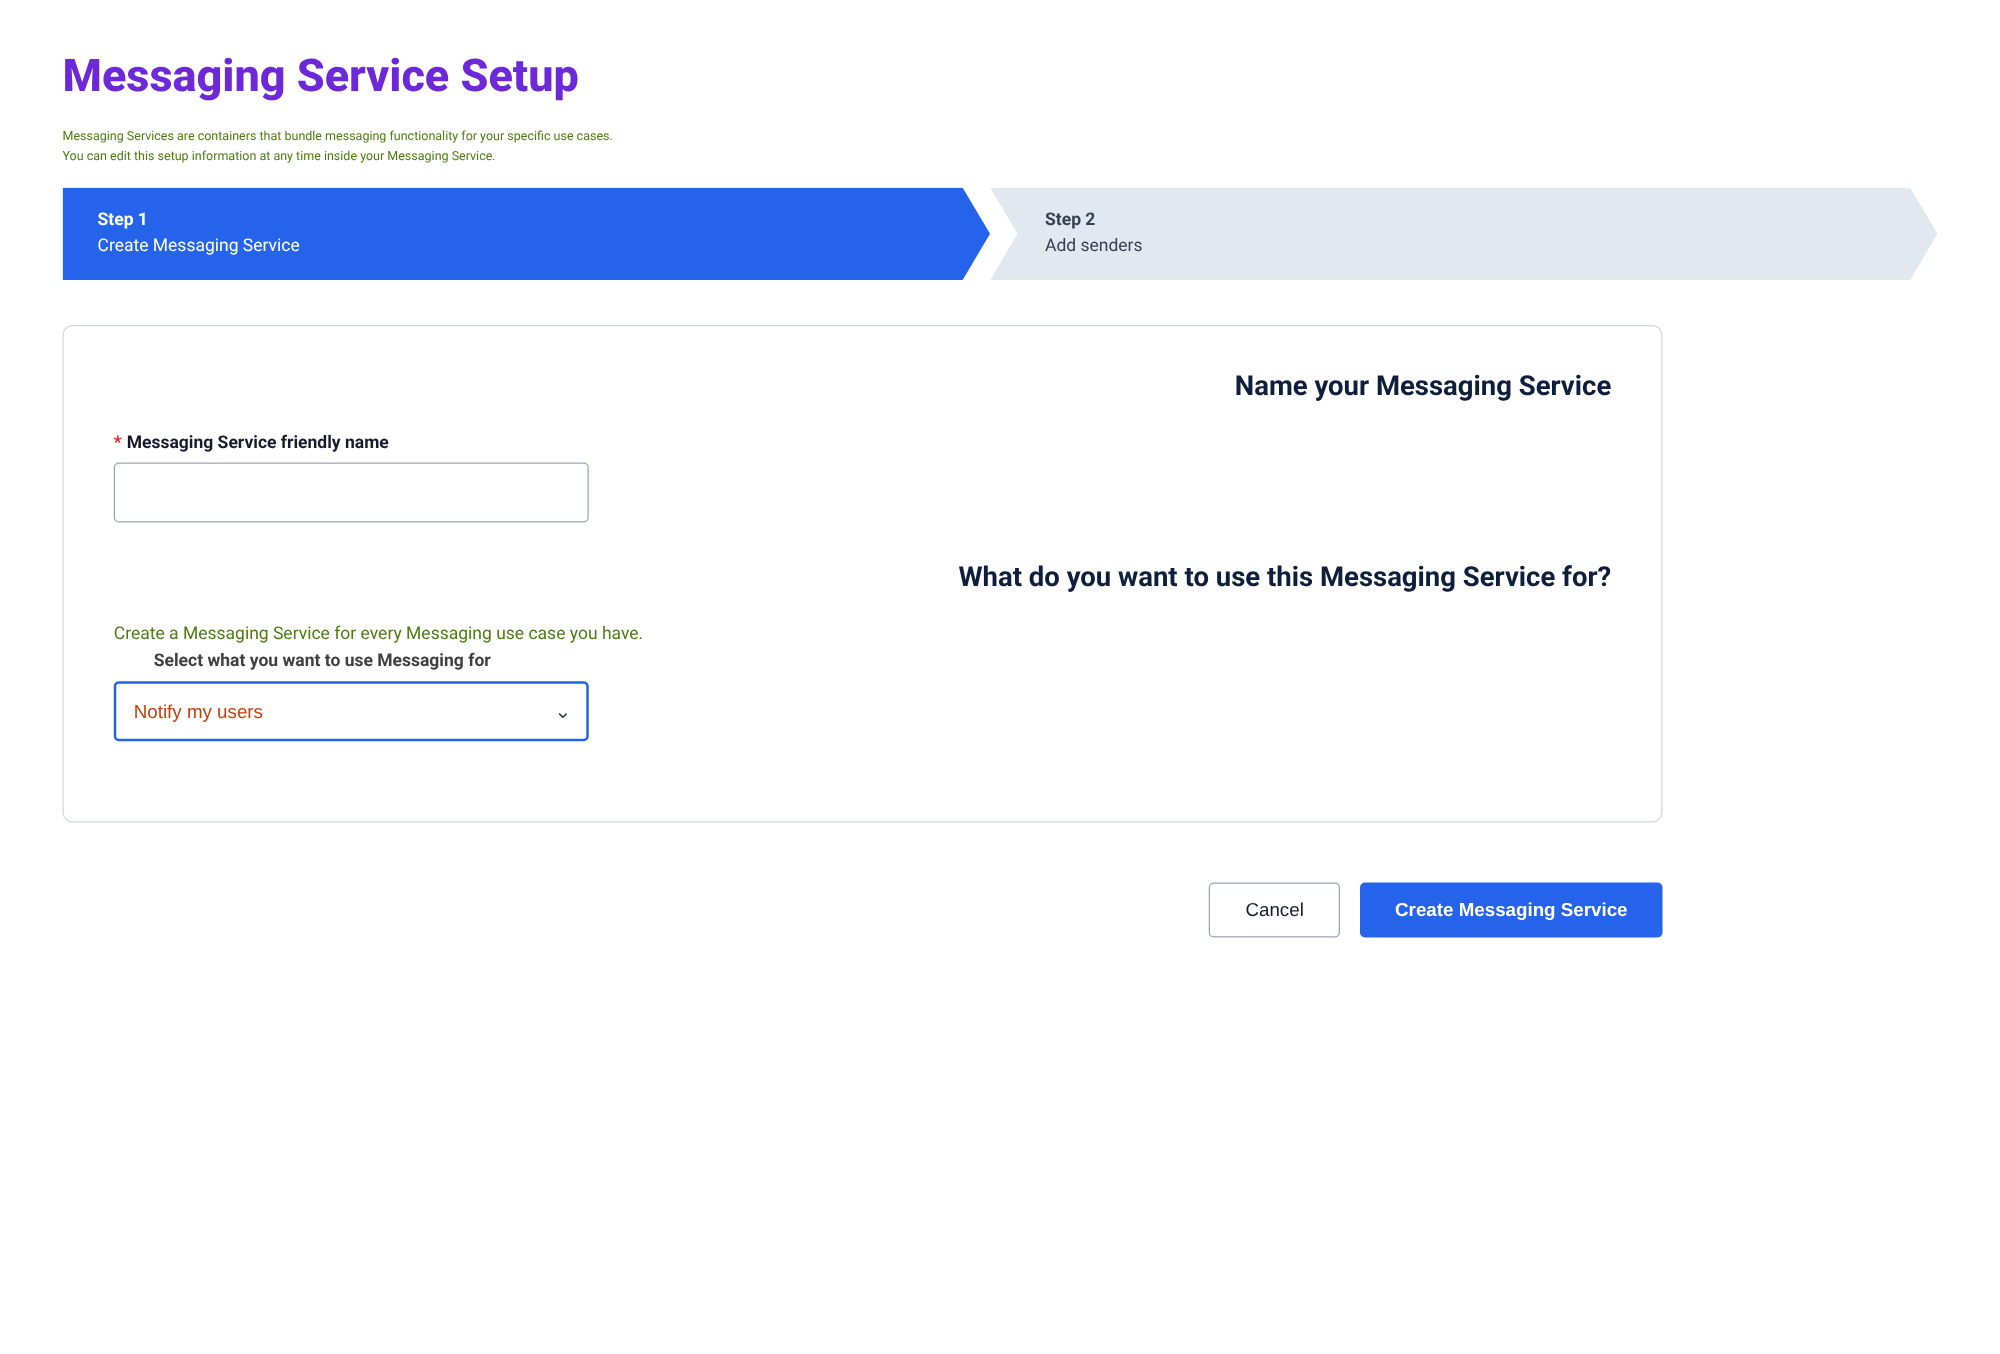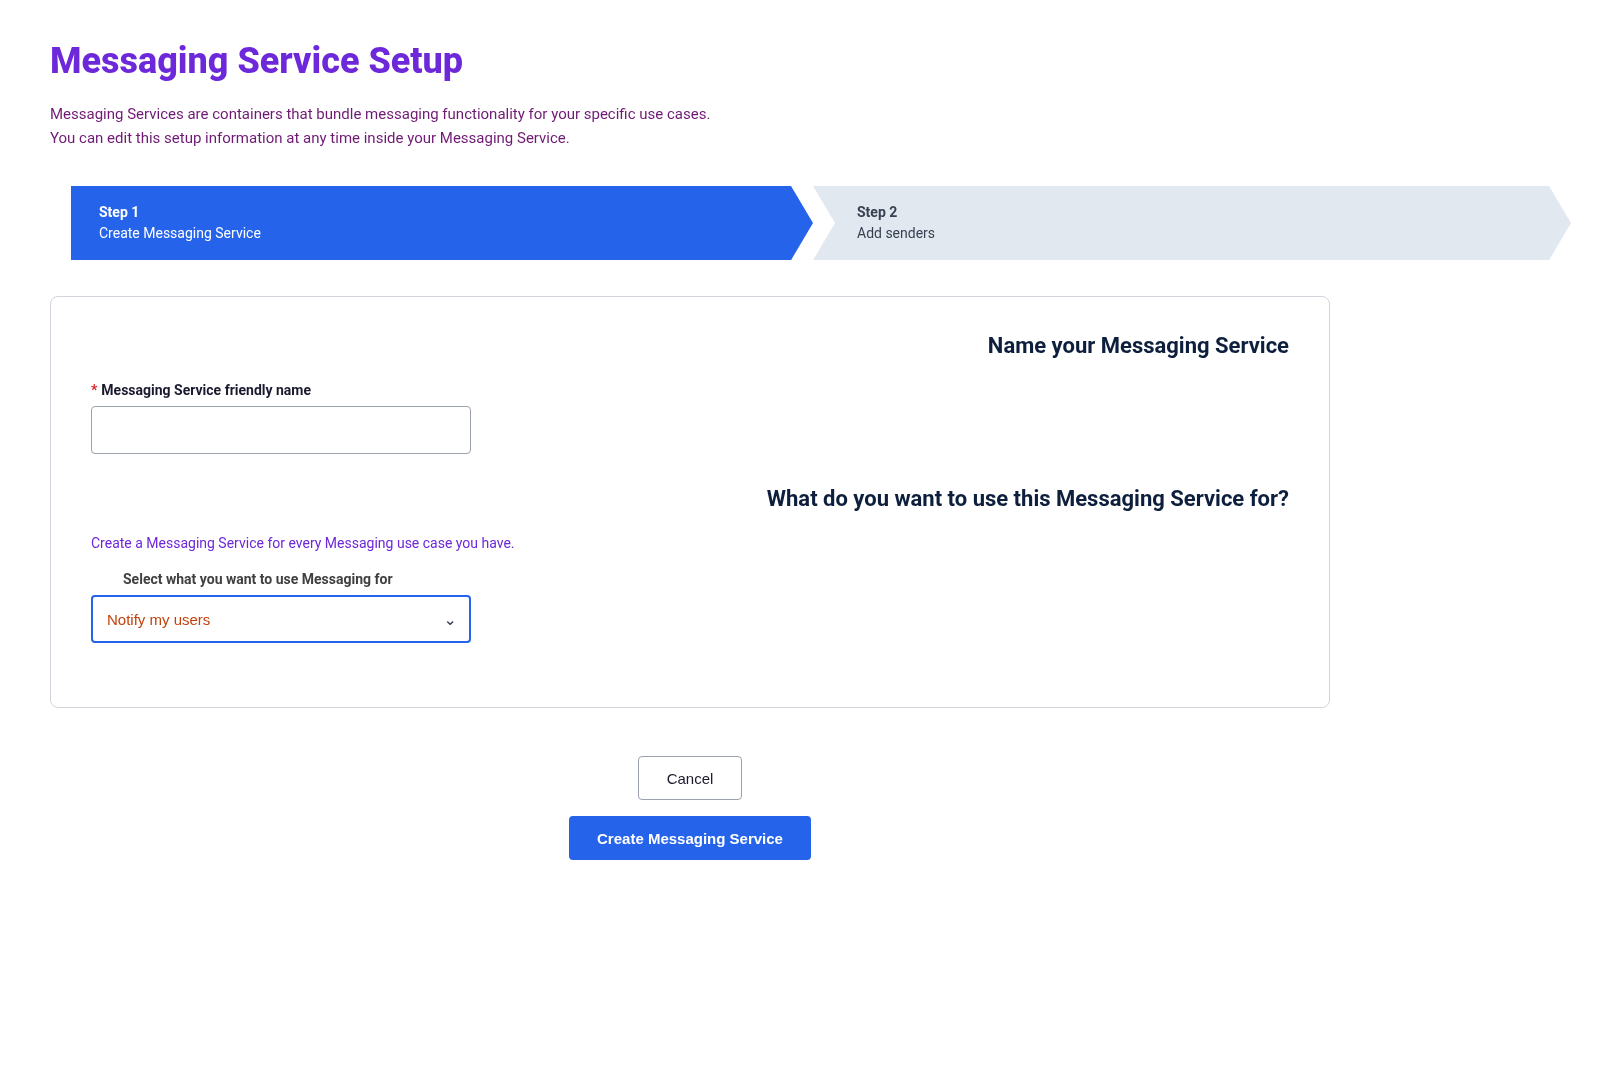--- a/index.html
+++ b/index.html
@@ -18,33 +18,32 @@
     }
 
     .page-title {
       font-size: 36px;
       font-weight: 800;
       color: #6d28d9;
       margin-bottom: 20px;
     }
 
     .page-description {
-      font-size: 15px;
-      color: #701a75;
+      font-size: 10px;
+      color: #4d7c0f;
       line-height: 1.6;
-      margin-bottom: 36px;
+      margin-bottom: 16px;
     }
 
     
     .steps-bar {
       display: flex;
       width: 100%;
       margin-bottom: 36px;
       gap: 0;
-      margin-left: 21px;
     }
 
     .step {
       flex: 1;
       position: relative;
       padding: 18px 28px 18px 44px;
       background: #e2e8f0;
       clip-path: polygon(0 0, calc(100% - 22px) 0, 100% 50%, calc(100% - 22px) 100%, 0 100%, 22px 50%);
       display: flex;
       flex-direction: column;
@@ -125,22 +124,22 @@
       outline: none;
       display: block;
     }
 
     .section-divider {
       margin: 32px 0 24px;
     }
 
     .section-subtitle {
       font-size: 14px;
-      color: #6d28d9;
-      margin-bottom: 20px;
+      color: #4d7c0f;
+      margin-bottom: 6px;
     }
 
     .select-label {
       font-size: 14px;
       font-weight: 700;
       color: #404040;
       margin-bottom: 8px;
       margin-left: 32px;
     }
 
@@ -175,21 +174,20 @@
     }
 
     
     .footer-actions {
       display: flex;
       justify-content: flex-end;
       align-items: center;
       gap: 16px;
       margin-top: 48px;
       max-width: 1280px;
-      flex-direction: column;
     }
 
     .cancel-button {
       height: 44px;
       padding: 0 28px;
       border: 1px solid #9ca3af;
       border-radius: 4px;
       background: #ffffff;
       font-size: 15px;
       font-weight: 500;

